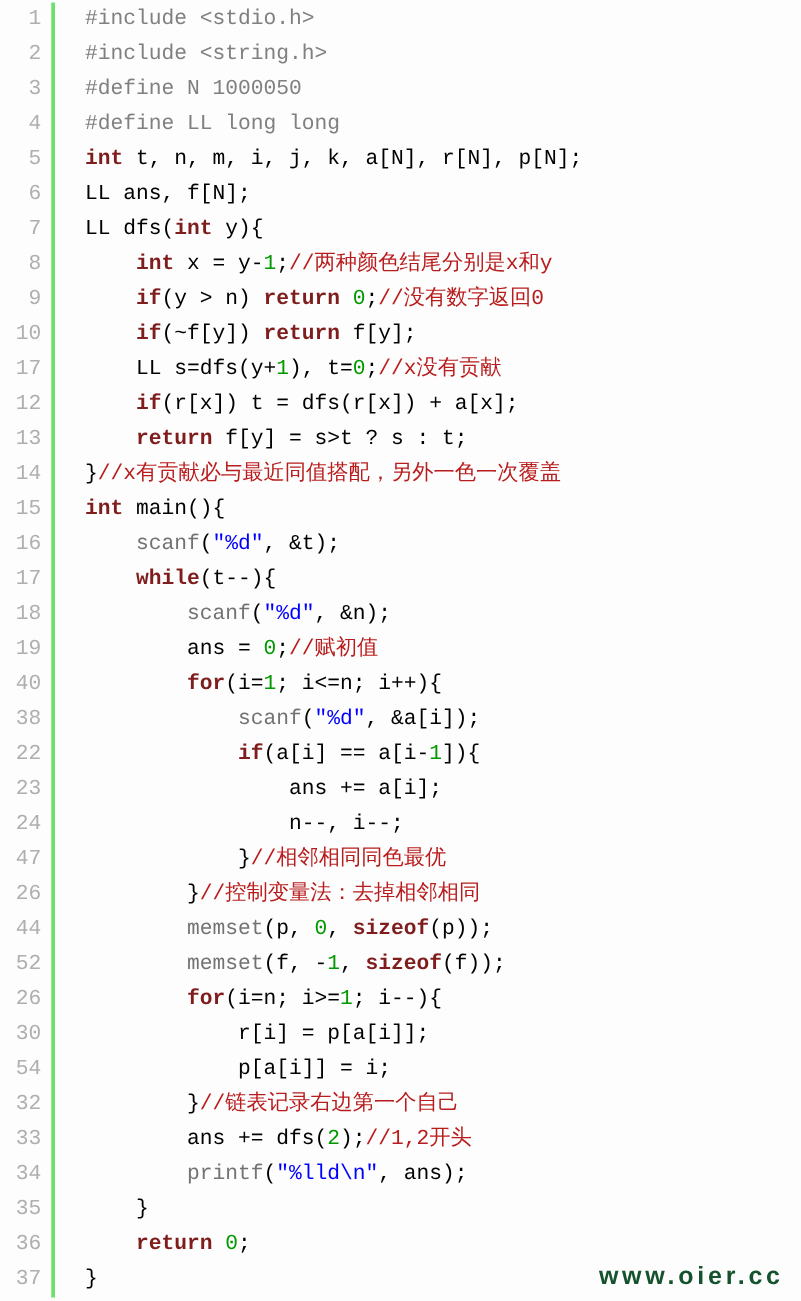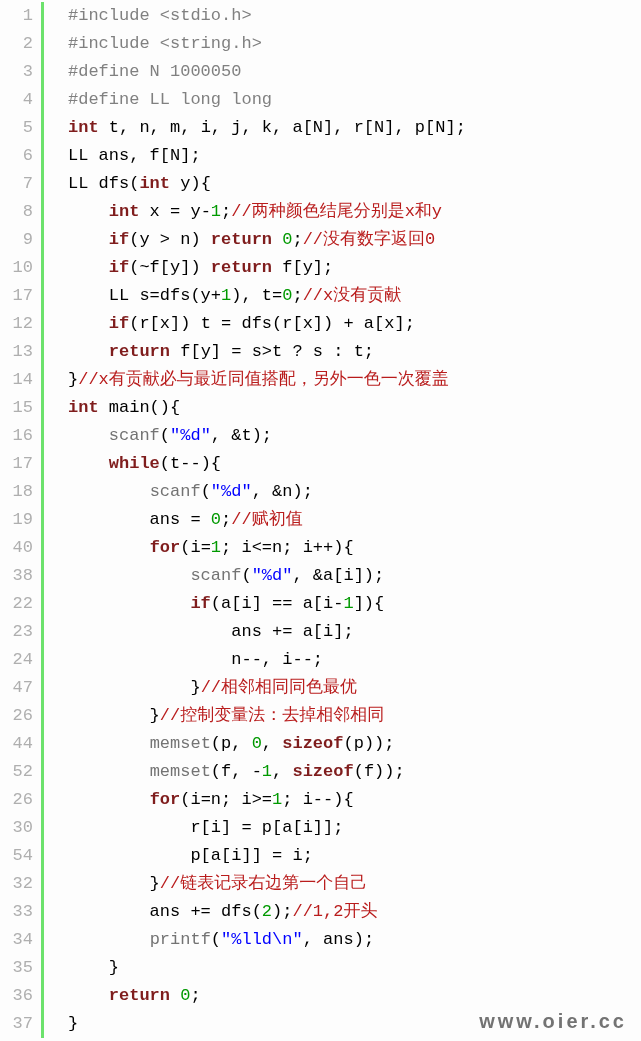--- a/index.html
+++ b/index.html
@@ -37,21 +37,21 @@
 .cmt { color: #b91c1c; }
 .fn { color: #737373; }
 .watermark {
   position: absolute;
   right: 14px;
   bottom: 6px;
   font-family: Arial, sans-serif;
   font-weight: bold;
   font-size: 20px;
   letter-spacing: 3px;
-  color: #737373;
+  color: #14532d;
   margin-top: 48px;
 }
 </style>
 </head>
 <body>
 
 <div class="code-container">
   <div class="gutter">
       <div>1</div>
       <div>2</div>

